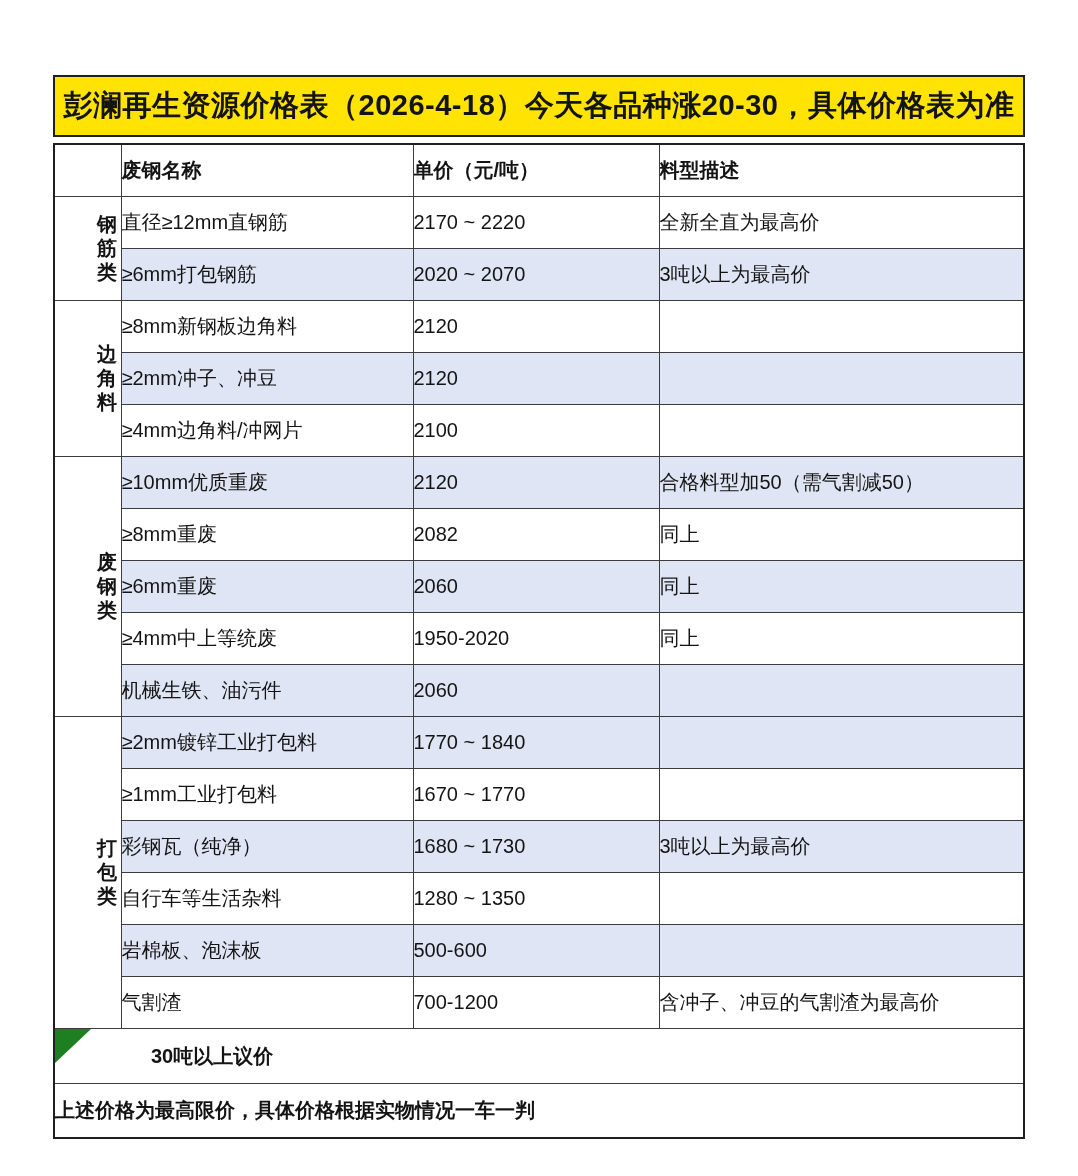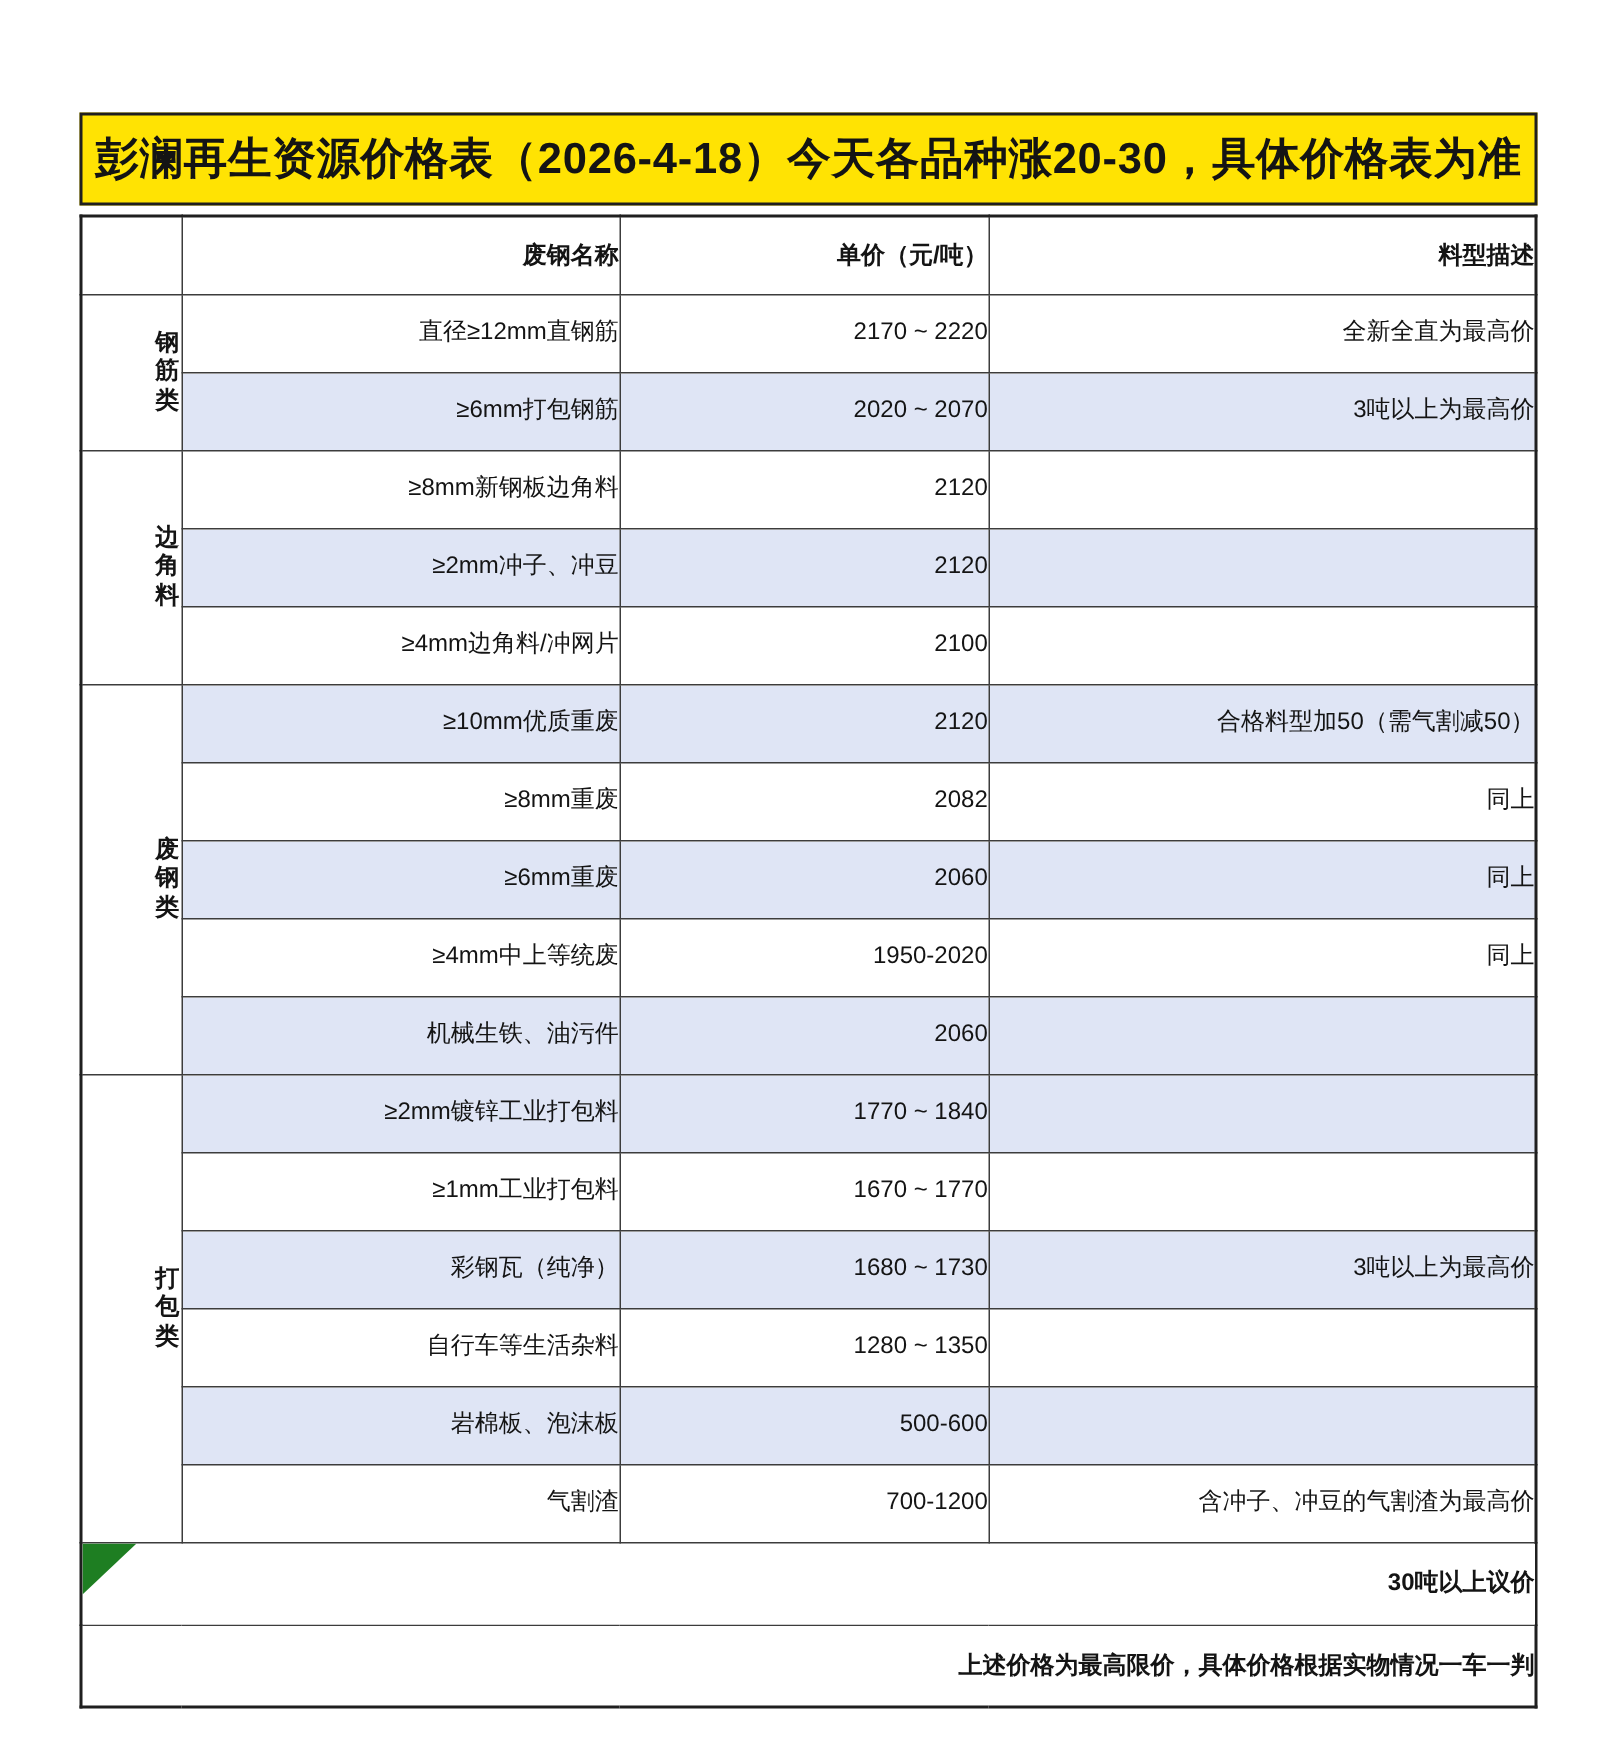--- a/index.html
+++ b/index.html
@@ -27,33 +27,33 @@
   table.price{
     width:100%;border-collapse:collapse;table-layout:fixed;
     border:2px solid var(--border-strong);
   }
   col.c-cat{width:67px;}
   col.c-name{width:292px;}
   col.c-price{width:246px;}
   col.c-desc{width:365px;}
   table.price td, table.price th{
     border:1px solid var(--border);
-    text-align:right;vertical-align:middle;
-    font-size:16px;line-height:1.2;
+    text-align:left;vertical-align:middle;
+    font-size:20px;line-height:1.2;
     background:var(--row-white);
     overflow:hidden;
   }
   thead th{height:52px;background:var(--header-yellow);font-weight:bold;font-size:23px;}
   tbody td{height:52px;}
   tbody tr.shaded td:not(.cat){background:var(--row-blue);}
   td.cat{background:#ffffff;font-weight:bold;font-size:24px;letter-spacing:1px;padding-left:42px;}
   tfoot td{height:55px;font-weight:bold;font-size:23px;}
   td.note-cream{
     position:relative;background:var(--note-cream);
-    text-align:left;padding-left:68px;
+    text-align:left;padding-left:96px;
   }
   td.note-pink{background:var(--note-pink);text-align:center;}
   .corner-fold{
     position:absolute;top:0;left:0;width:0;height:0;
     border-top:34px solid var(--corner-green);
     border-right:36px solid transparent;
   }
 </style>
 </head>
 <body>

